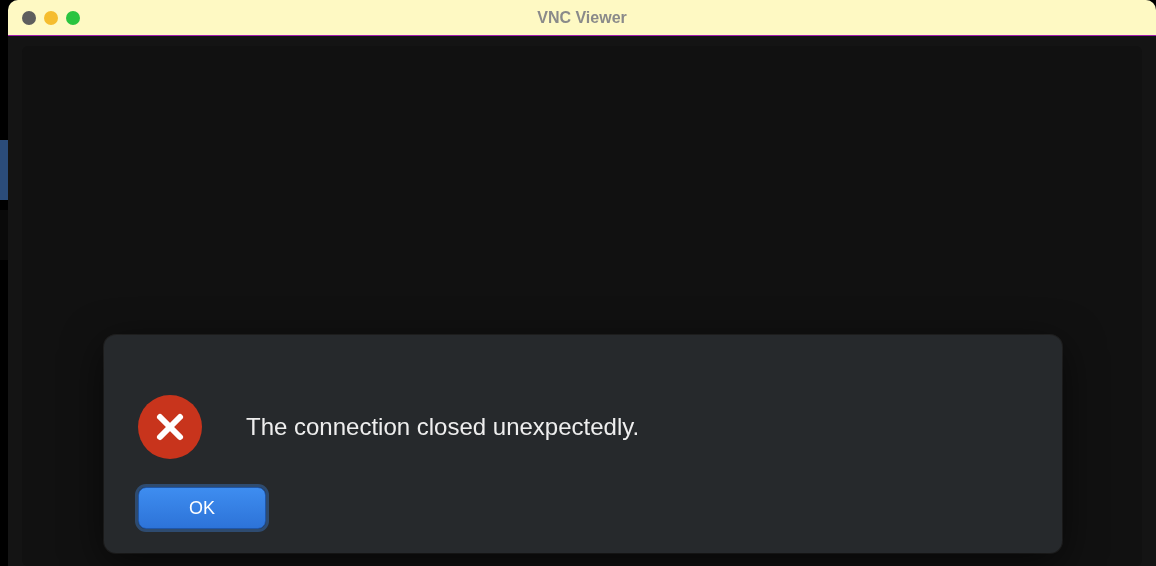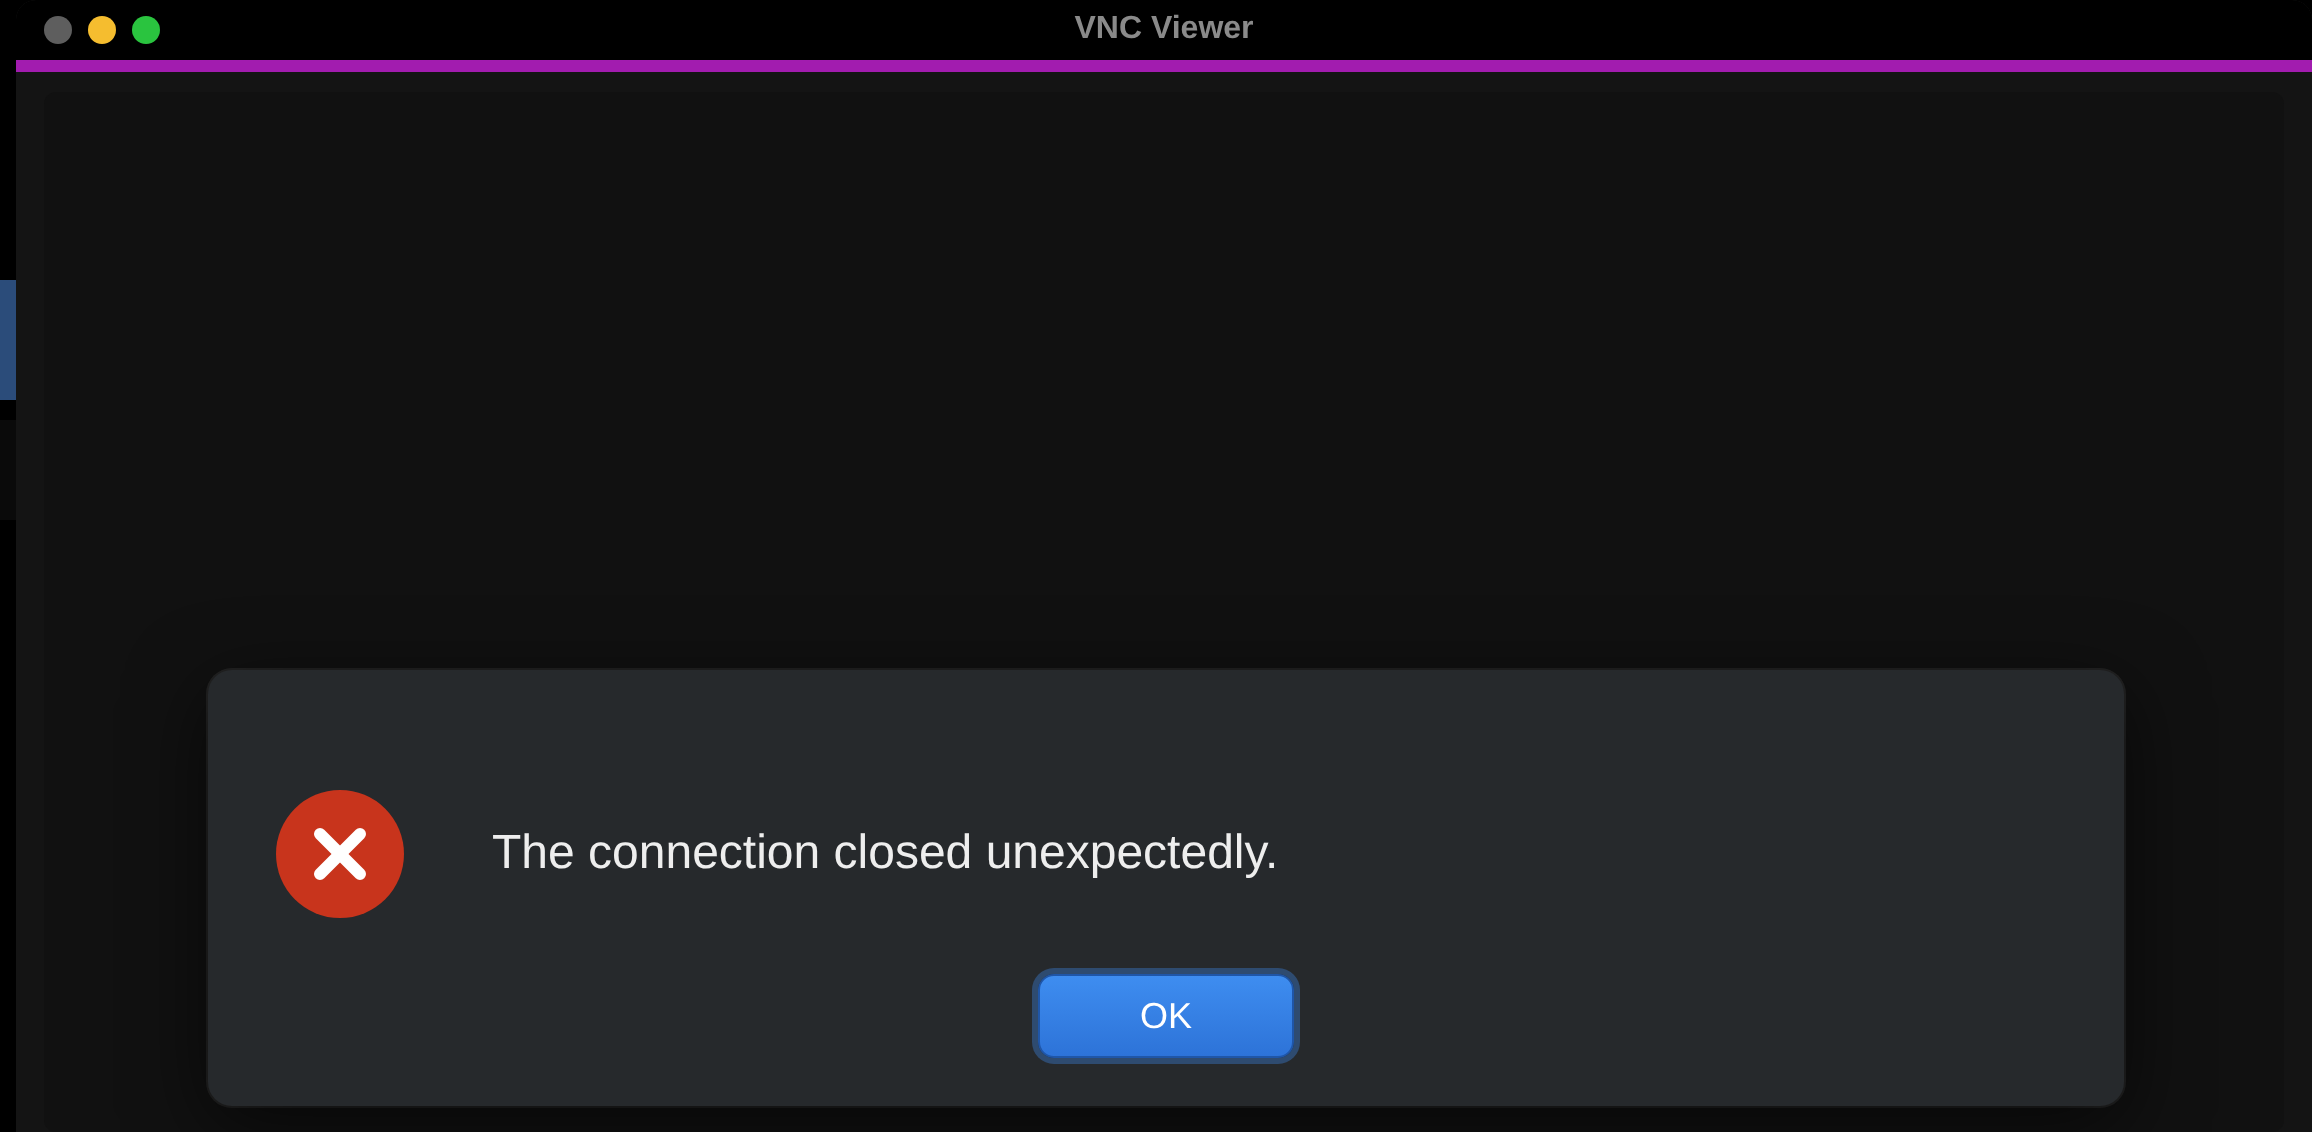--- a/index.html
+++ b/index.html
@@ -20,25 +20,25 @@
       top: 0;
       left: 8px;
       right: 0;
       bottom: 0;
       background: #1a1a1a;
       border-radius: 10px 10px 0 0;
       overflow: hidden;
     }
     .titlebar {
       height: 36px;
-      background: #000000;
+      background: #fef9c3;
       display: flex;
       align-items: center;
       position: relative;
-      border-bottom: 6px solid #a21caf;
+      border-bottom: 1px solid #a21caf;
     }
     .traffic-lights {
       display: flex;
       gap: 8px;
       padding-left: 14px;
       align-items: center;
     }
     .traffic-light {
       width: 14px;
       height: 14px;
@@ -120,21 +120,21 @@
     .error-x {
       color: #fff;
     }
     .dialog-message {
       color: #eeeeee;
       font-size: 24px;
       font-weight: 400;
     }
     .dialog-footer {
       display: flex;
-      justify-content: center;
+      justify-content: flex-start;
     }
     .ok-button {
       min-width: 128px;
       height: 42px;
       background: linear-gradient(to bottom, #3e8df0, #2d73d8);
       border: 1px solid #1f56a8;
       border-radius: 8px;
       color: #fff;
       font-size: 18px;
       font-weight: 500;

